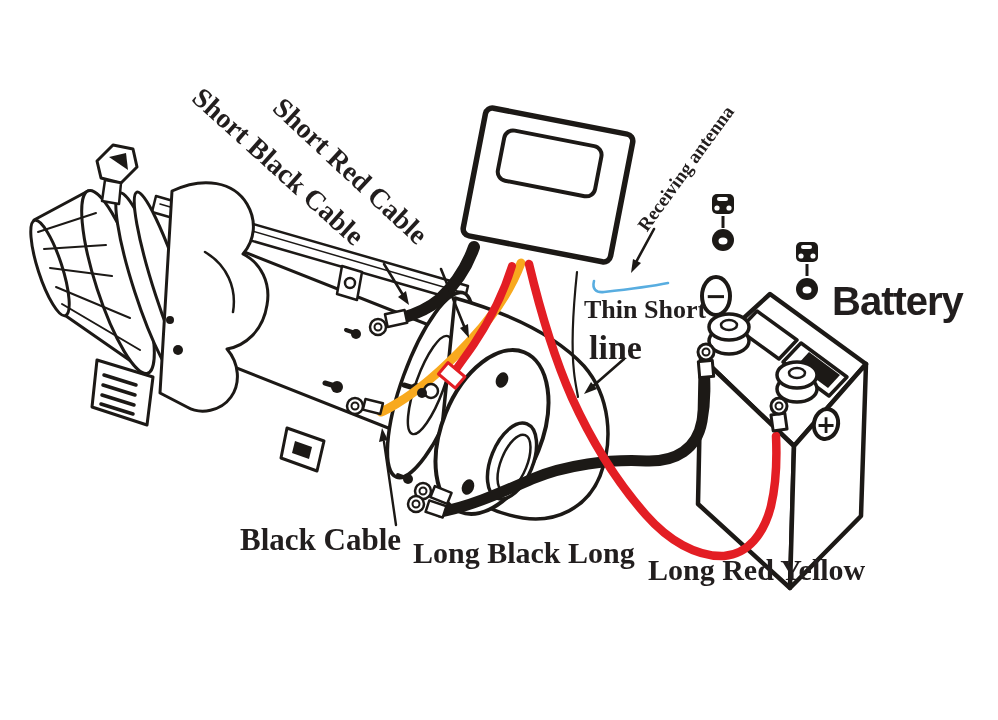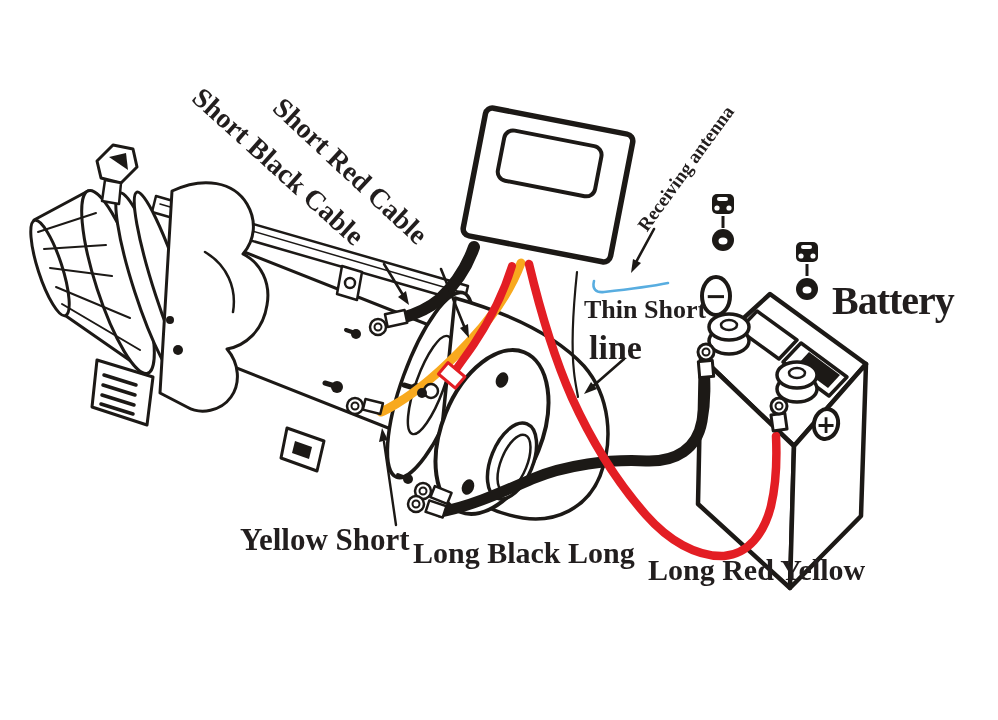--- a/index.html
+++ b/index.html
@@ -22,21 +22,21 @@
   .rot{transform-origin:0 0}
   #lbl-short-black{left:206px;top:83px;font-size:28px;transform:rotate(42deg)}
   #lbl-short-red{left:287px;top:93px;font-size:28px;transform:rotate(43deg)}
   #lbl-antenna{left:634px;top:223px;font-size:19px;transform:rotate(-54deg)}
   #lbl-thin-black{left:584px;top:297px;font-size:26px}
   #lbl-line{left:589px;top:331px;font-size:34px}
   #lbl-yellow{left:240px;top:524px;font-size:31px}
   #lbl-long-black{left:413px;top:538px;font-size:30px}
   #lbl-long-red{left:648px;top:555px;font-size:30px}
   #lbl-battery{left:832px;top:281px;font-size:40px;letter-spacing:-1px;
-               font-family:Liberation Serif, serif}
+               font-family:Liberation Sans, sans-serif}
   svg text{font-family:"DejaVu Sans","Liberation Sans",sans-serif;font-weight:700;fill:var(--black)}
 </style>
 </head>
 <body>
 
 <svg id="art" width="998" height="720" viewBox="0 0 998 720">
 
   <g stroke-linejoin="round" stroke-linecap="round">
 
     <g>
@@ -236,16 +236,16 @@
       <polygon class="fb" points="382,428 388,440 379,442"></polygon>
     </g>
   </g>
 </svg>
 
 <div class="label rot" id="lbl-short-black">Short Black Cable</div>
 <div class="label rot" id="lbl-short-red">Short Red Cable</div>
 <div class="label rot" id="lbl-antenna">Receiving antenna</div>
 <div class="label" id="lbl-thin-black">Thin Short</div>
 <div class="label" id="lbl-line">line</div>
-<div class="label" id="lbl-yellow">Yellow Short</div>
+<div class="label" id="lbl-yellow">Black Cable</div>
 <div class="label" id="lbl-long-black">Long Black Long</div>
 <div class="label" id="lbl-long-red">Long Red Yellow</div>
 <div class="label" id="lbl-battery">Battery</div>
 
 </body></html>

